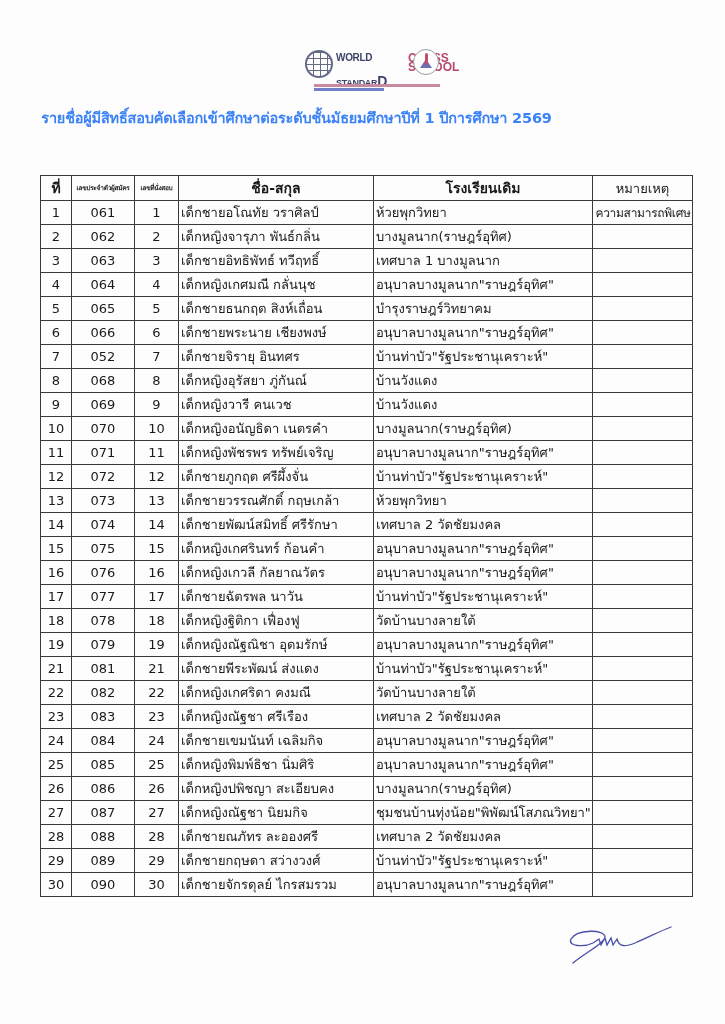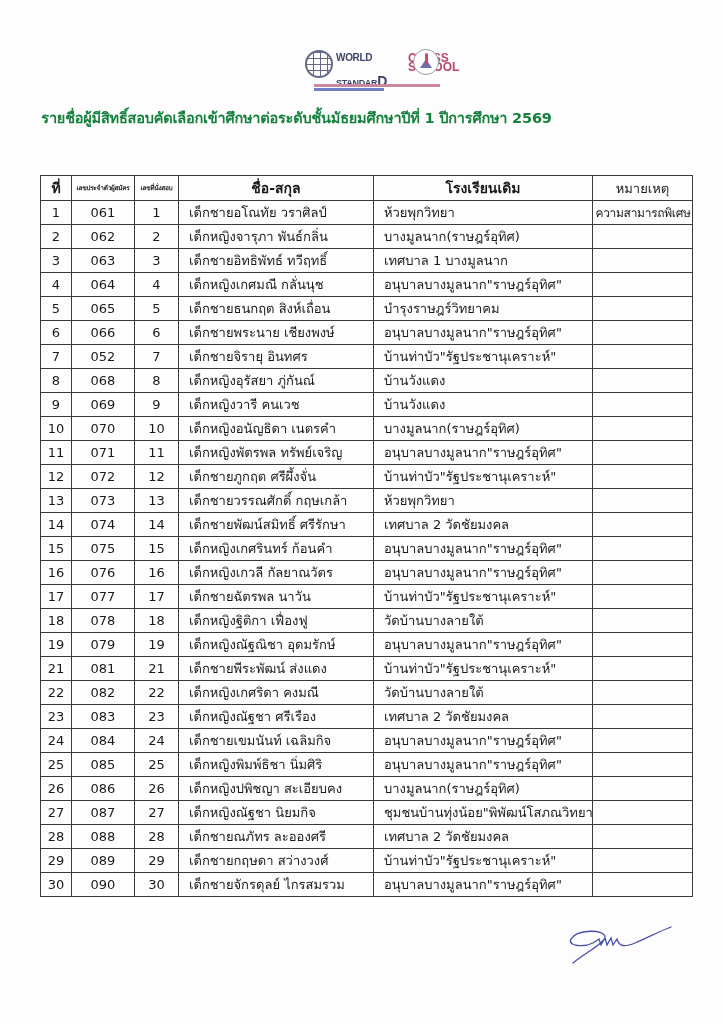--- a/index.html
+++ b/index.html
@@ -23,39 +23,39 @@
   .logo .emblem { position: absolute; left: 113px; top: 3px; width: 26px; height: 26px; border-radius: 50%;
                   border: 1.5px solid #9a9aa5; box-sizing: border-box; background: #fff; }
   .logo .emblem::before { content: ""; position: absolute; left: 6px; top: 9px; width: 0; height: 0;
                   border-left: 6px solid transparent; border-right: 6px solid transparent; border-bottom: 9px solid #6b72b0; }
   .logo .emblem::after { content: ""; position: absolute; left: 11px; top: 3px; width: 3px; height: 12px; background: #c84c66; border-radius: 2px; }
   .logo .bar-red { position: absolute; left: 14px; top: 38px; width: 126px; height: 3px; background: #c98aa0; }
   .logo .bar-blue { position: absolute; left: 14px; top: 42px; width: 70px; height: 3px; background: #6f7fc8; }
 
   
   .title { position: absolute; left: 0; width: 593px; text-align: center; font-weight: bold;
-           font-size: 14.5px; color: #15803d; letter-spacing: -0.2px; }
+           font-size: 14.5px; color: #3b82f6; letter-spacing: -0.2px; }
   .title.l1 { top: 106px; }
   .title.l2 { top: 128px; }
 
   
   table.roster { position: absolute; left: 40px; top: 175px; border-collapse: collapse; table-layout: fixed;
                  width: 652px; }
   table.roster col.c-no { width: 31px; }
   table.roster col.c-app { width: 63px; }
   table.roster col.c-seat { width: 44px; }
   table.roster col.c-name { width: 195px; }
   table.roster col.c-school { width: 219px; }
   table.roster col.c-note { width: 100px; }
   table.roster th, table.roster td { border: 1.5px solid #3a3a3a; padding: 0; height: 23px;
                   white-space: nowrap; overflow: hidden; font-size: 13px; }
   table.roster th { height: 24px; font-weight: bold; font-size: 14px; text-align: center; }
   table.roster th.small { font-size: 6.5px; font-weight: bold; letter-spacing: -0.3px; }
   table.roster td.center { text-align: center; }
-  table.roster td.left { text-align: left; padding-left: 10px; }
+  table.roster td.left { text-align: left; padding-left: 2px; }
   table.roster td.note { font-size: 12px; letter-spacing: -0.3px; text-align: center; padding-left: 1px; }
 
   
   .signature { position: absolute; left: 565px; top: 925px; width: 110px; height: 45px; }
 </style>
 </head>
 <body>
 
 <div class="page">
 
@@ -172,21 +172,21 @@
           <td class="center">070</td>
           <td class="center">10</td>
           <td class="left">เด็กหญิงอนัญธิดา  เนตรคำ</td>
           <td class="left">บางมูลนาก(ราษฎร์อุทิศ)</td>
           <td class="note"></td>
         </tr>
         <tr>
           <td class="center">11</td>
           <td class="center">071</td>
           <td class="center">11</td>
-          <td class="left">เด็กหญิงพัตรพล  ทรัพย์เจริญ</td>
+          <td class="left">เด็กหญิงพัชรพร  ทรัพย์เจริญ</td>
           <td class="left">อนุบาลบางมูลนาก"ราษฎร์อุทิศ"</td>
           <td class="note"></td>
         </tr>
         <tr>
           <td class="center">12</td>
           <td class="center">072</td>
           <td class="center">12</td>
           <td class="left">เด็กชายภูกฤต  ศรีผึ้งจั่น</td>
           <td class="left">บ้านท่าบัว"รัฐประชานุเคราะห์"</td>
           <td class="note"></td>

